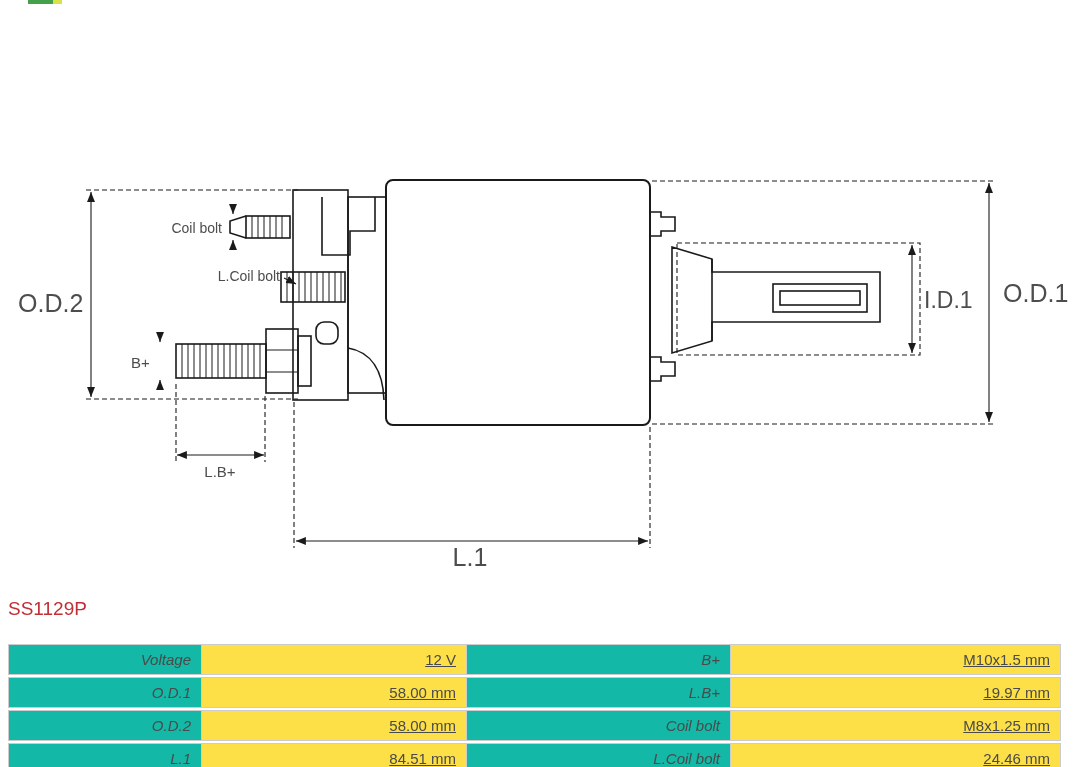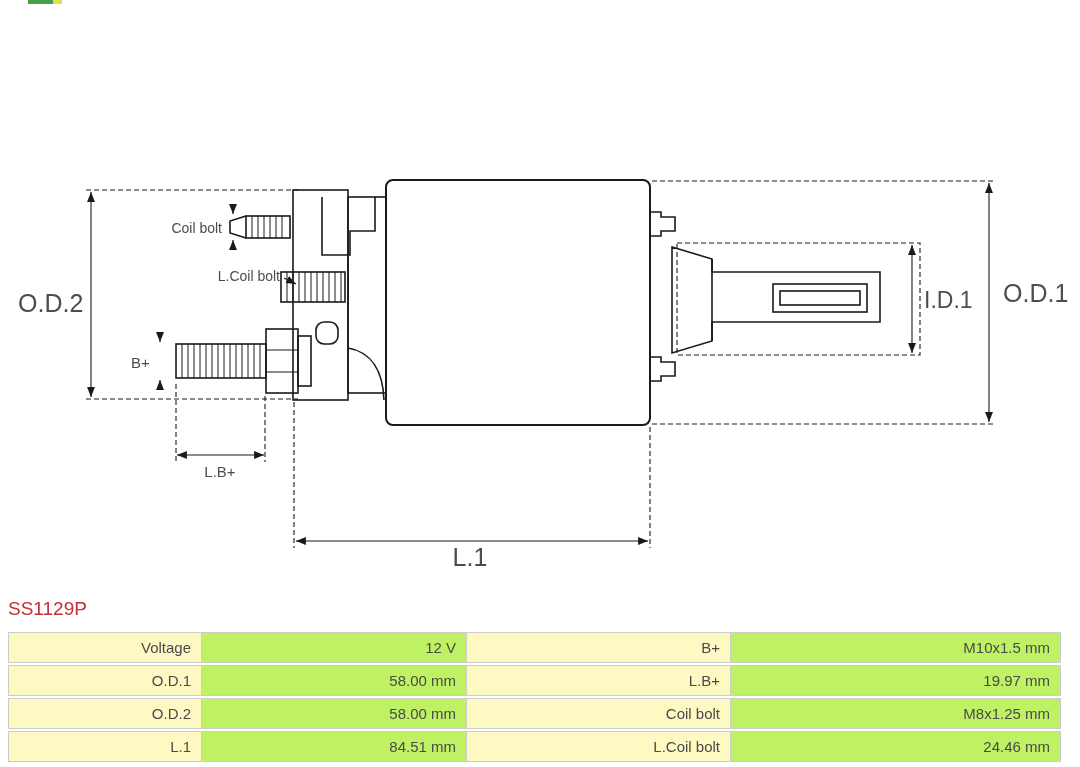--- a/index.html
+++ b/index.html
@@ -39,21 +39,21 @@
   .spec-section {
     position: absolute;
     left: 8px;
     top: 597px;
     width: 1053px;
   }
   .part-number {
     color: #c12e34;
     font-size: 19px;
     line-height: 24px;
-    margin-bottom: 9px;
+    margin-bottom: 21px;
   }
   table.spec-table {
     width: 100%;
     table-layout: fixed;
     border-collapse: separate;
     border-spacing: 0 2px;
     font-size: 15px;
     color: #4a4a4a;
   }
   table.spec-table col.c1 { width: 194px; }
@@ -65,22 +65,22 @@
     padding: 0 10px 0 4px;
     text-align: right;
     vertical-align: middle;
     border-top: 1px solid #cccccc;
     border-bottom: 1px solid #cccccc;
     border-right: 1px solid #cccccc;
     white-space: nowrap;
     overflow: hidden;
   }
   table.spec-table td:first-child { border-left: 1px solid #cccccc; }
-  td.lbl { background: #fef9c3; }
-  td.val { background: #bef264; }
+  td.lbl { background: #14b8a6; font-style: italic; }
+  td.val { background: #fde047; text-decoration: underline; }
 </style>
 </head>
 <body>
 
 <div class="logo-fragment"></div>
 
 <svg class="diagram" width="1080" height="590" viewBox="0 0 1080 590">
   <defs>
     <marker id="arr" viewBox="0 0 10 10" refX="10" refY="5" markerWidth="9" markerHeight="9" orient="auto-start-reverse">
       <path d="M0,1 L10,5 L0,9 z" fill="#1a1a1a"></path>

